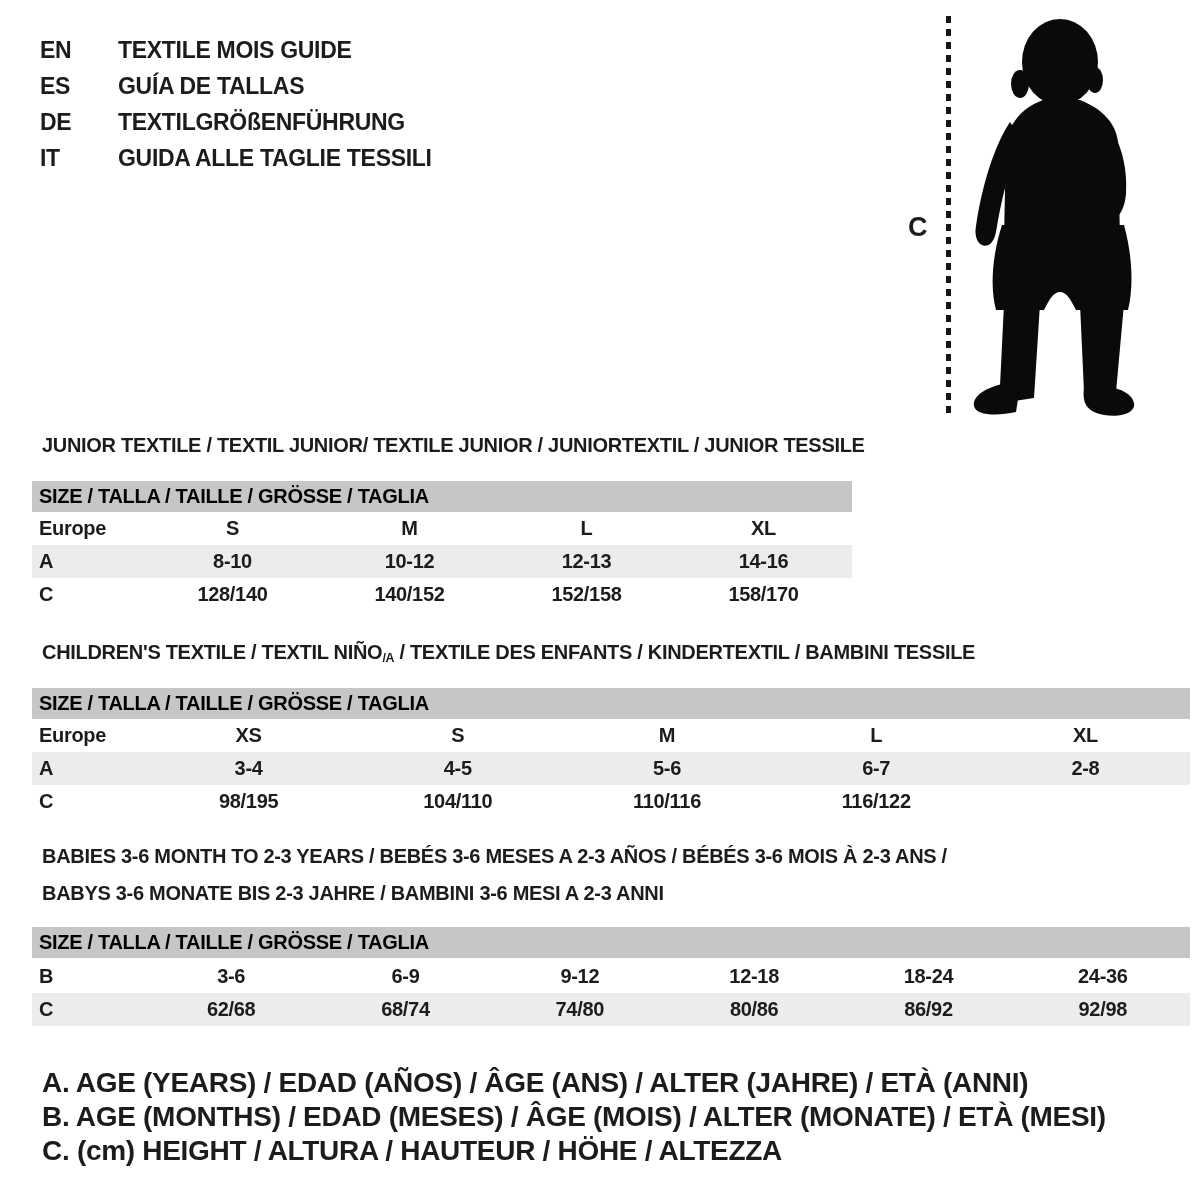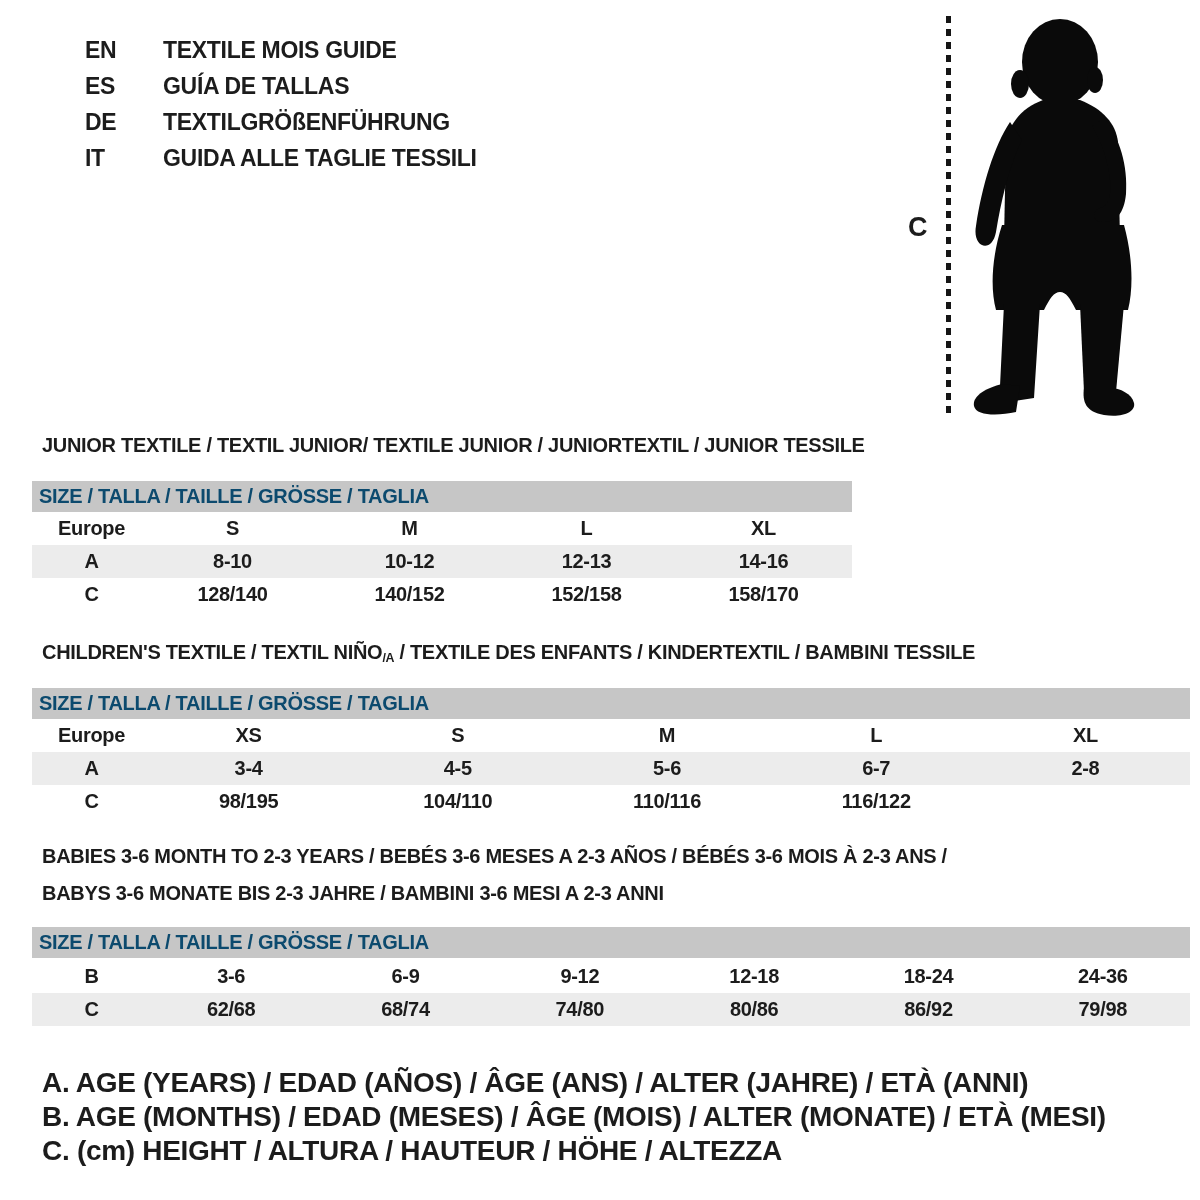--- a/index.html
+++ b/index.html
@@ -11,21 +11,21 @@
     font-family: "Liberation Sans", "DejaVu Sans", sans-serif;
     color: #1c1c1c;
     font-weight: 700;
     letter-spacing: -0.3px;
     overflow: hidden;
   }
 
   
   .lang-block { position: absolute; left: 40px; top: 32px; }
   .lang-row { display: flex; height: 36px; align-items: center; }
-  .lang-code { width: 78px; font-size: 23px; margin-left: 45px; }
+  .lang-code { width: 78px; font-size: 23px; }
   .lang-label { font-size: 23px; }
 
   
   .measure-line {
     position: absolute; left: 946px; top: 16px;
     width: 5px; height: 402px;
     background: repeating-linear-gradient(to bottom, #151515 0 7px, transparent 7px 13px);
   }
   .measure-label {
     position: absolute; left: 908px; top: 212px;
@@ -40,33 +40,33 @@
   .size-table { position: absolute; left: 32px; }
   .t-junior   { width: 820px; }
   .t-children { width: 1158px; }
   .t-babies   { width: 1158px; }
 
   .table-head {
     height: 31px; line-height: 31px;
     background: #c6c6c6;
     padding-left: 7px;
     font-size: 20px;
-    color: #0c4a6e;
+    color: #000000;
   }
   .grid { display: grid; }
   .t-junior   .grid { grid-template-columns: 112px repeat(4, 1fr); }
   .t-children .grid { grid-template-columns: 112px repeat(5, 1fr); }
   .t-babies   .grid { grid-template-columns: 112px repeat(6, 1fr); }
 
   .cell {
     height: 33px; line-height: 33px;
     font-size: 20px; text-align: center;
     white-space: nowrap;
   }
-  .cell.label { text-align: center; padding-left: 7px; }
+  .cell.label { text-align: left; padding-left: 7px; }
   .row-white  { background: #ffffff; }
   .row-shade  { background: #ececec; }
   .grid.row-top-gap { border-top: 2px solid #ffffff; }
 
   
   .babies-title-l1 { top: 845px; }
   .babies-title-l2 { top: 882px; }
 
   
   .footnotes { position: absolute; left: 42px; top: 1066px; }
@@ -179,21 +179,21 @@
     <div class="cell">18-24</div>
     <div class="cell">24-36</div>
   </div>
   <div class="grid row-shade">
     <div class="cell label">C</div>
     <div class="cell">62/68</div>
     <div class="cell">68/74</div>
     <div class="cell">74/80</div>
     <div class="cell">80/86</div>
     <div class="cell">86/92</div>
-    <div class="cell">79/98</div>
+    <div class="cell">92/98</div>
   </div>
 </div>
 
 <div class="footnotes">
   <div class="footnote">A. AGE (YEARS) / EDAD (AÑOS) / ÂGE (ANS) / ALTER (JAHRE) / ETÀ (ANNI)</div>
   <div class="footnote">B. AGE (MONTHS) / EDAD (MESES) / ÂGE (MOIS) / ALTER (MONATE) / ETÀ (MESI)</div>
   <div class="footnote">C. (cm) HEIGHT / ALTURA / HAUTEUR / HÖHE / ALTEZZA</div>
 </div>
 
 </body></html>

